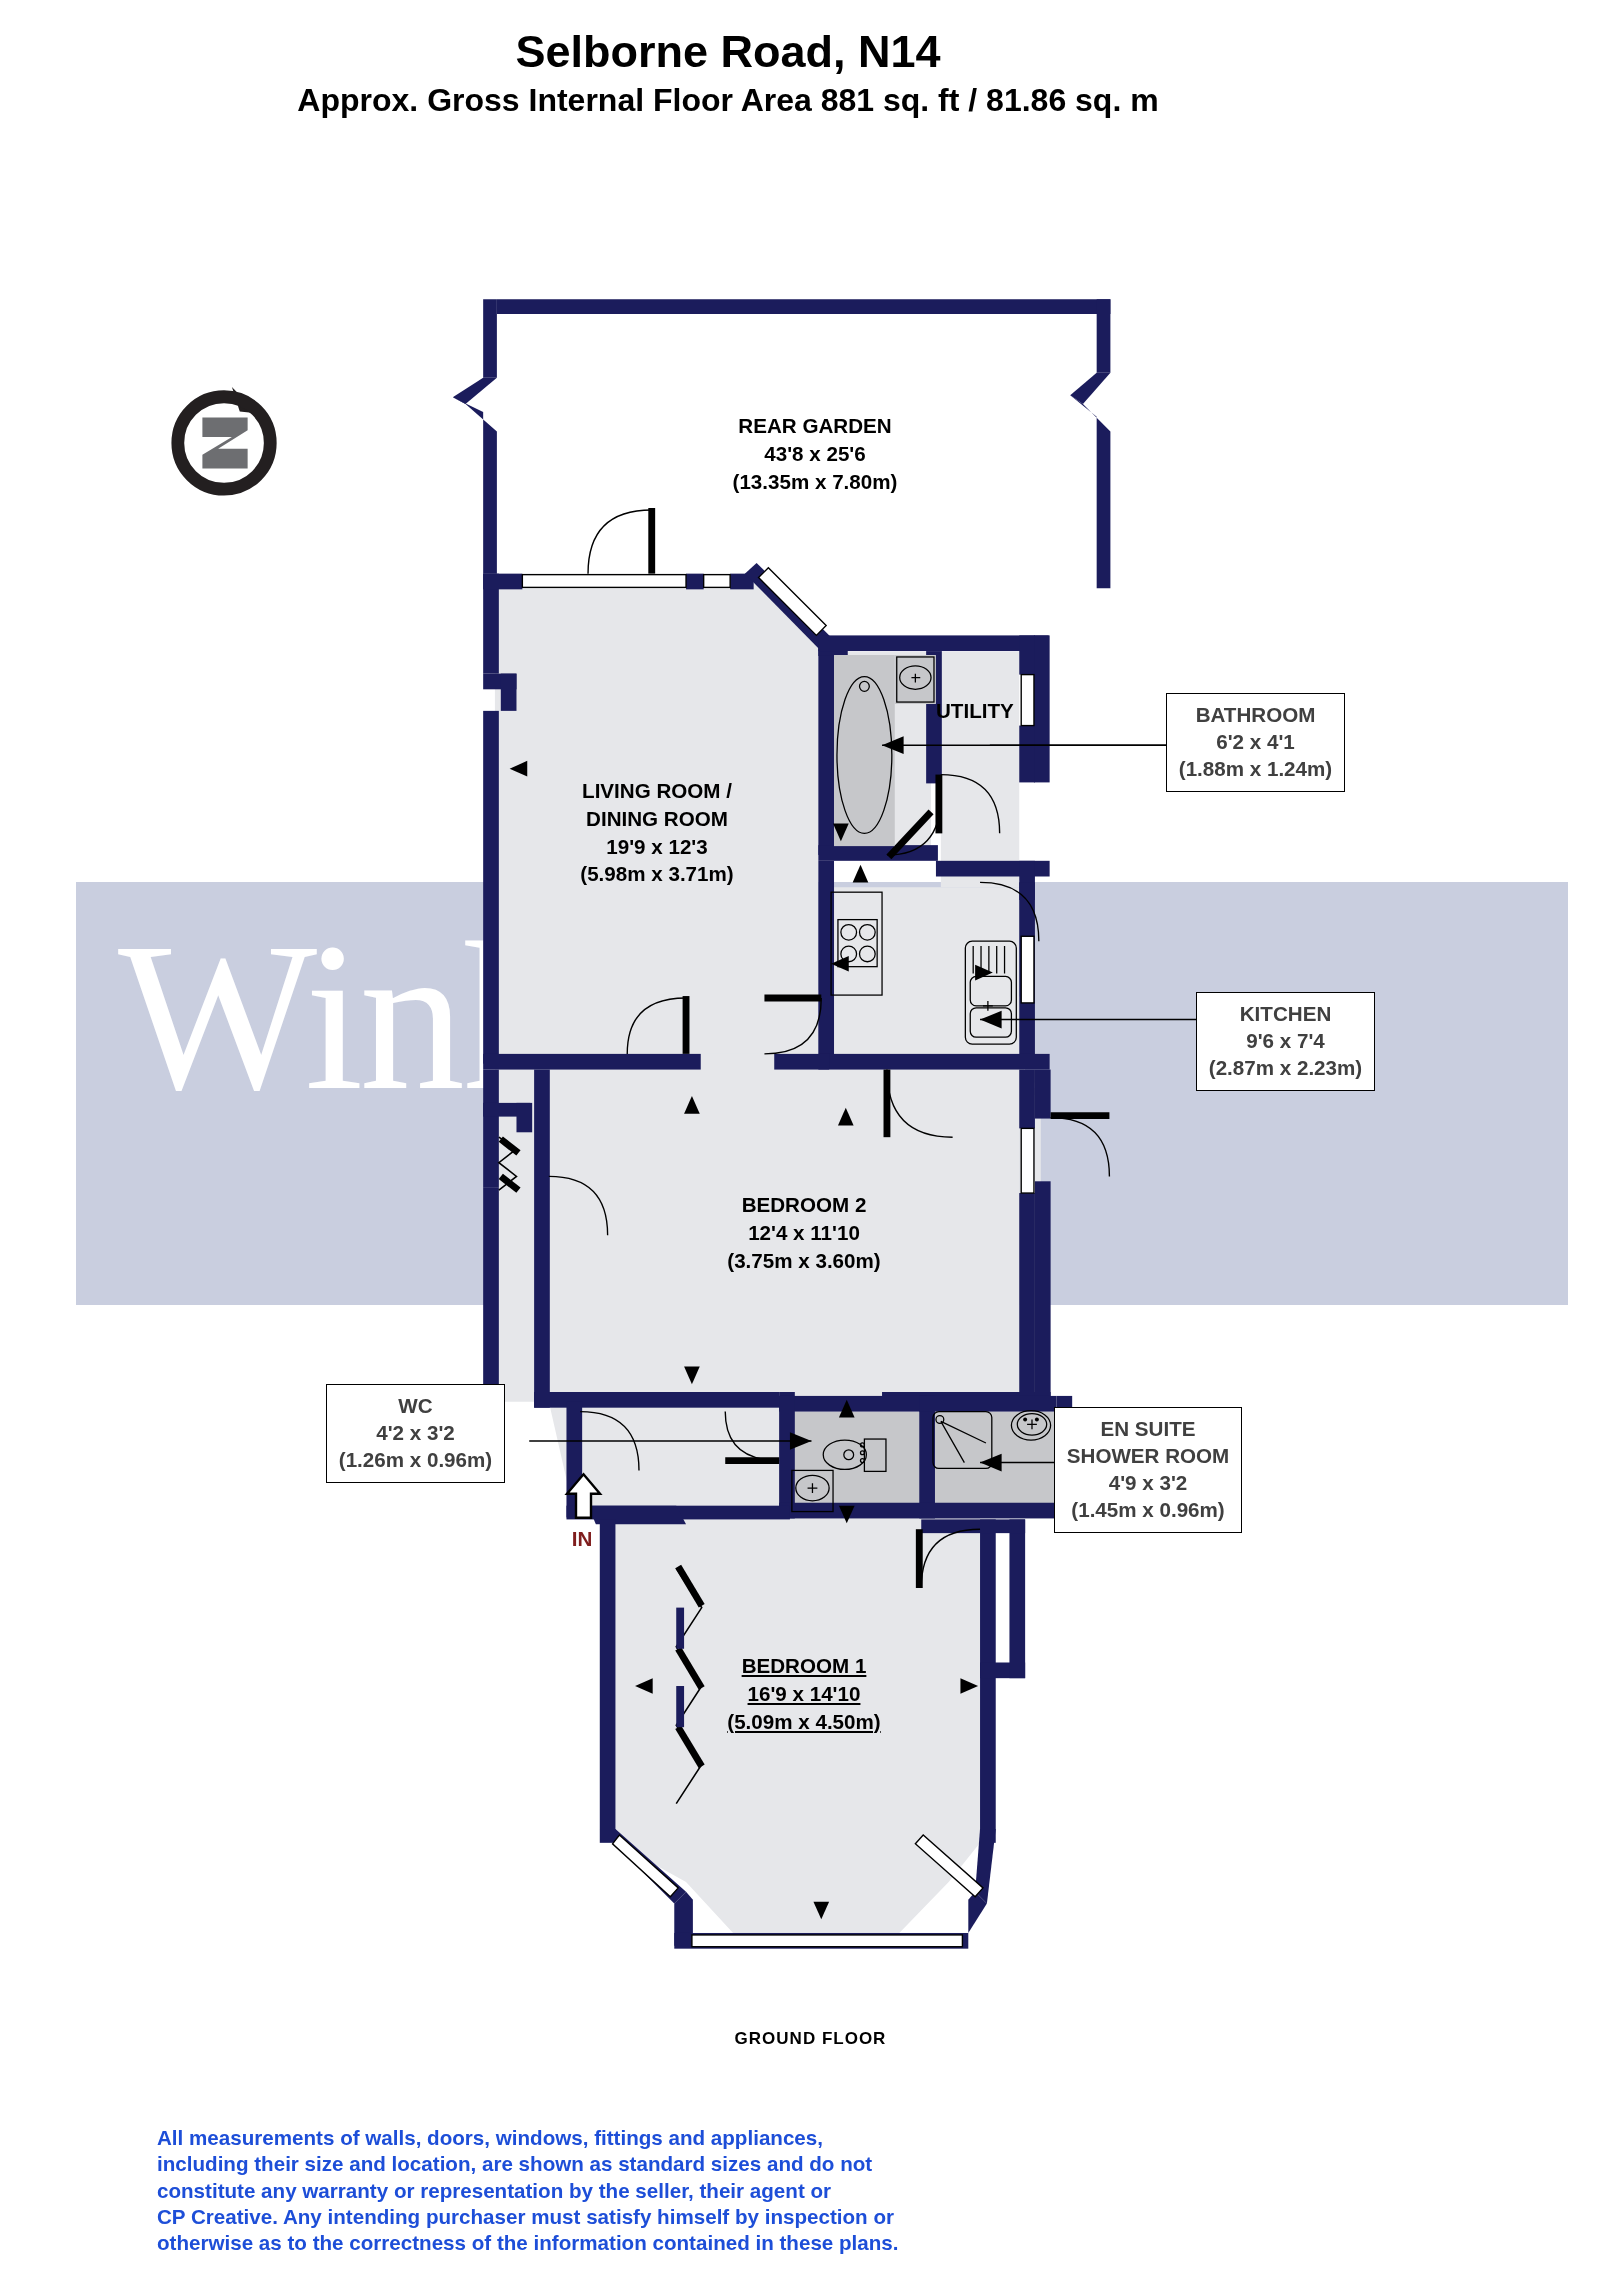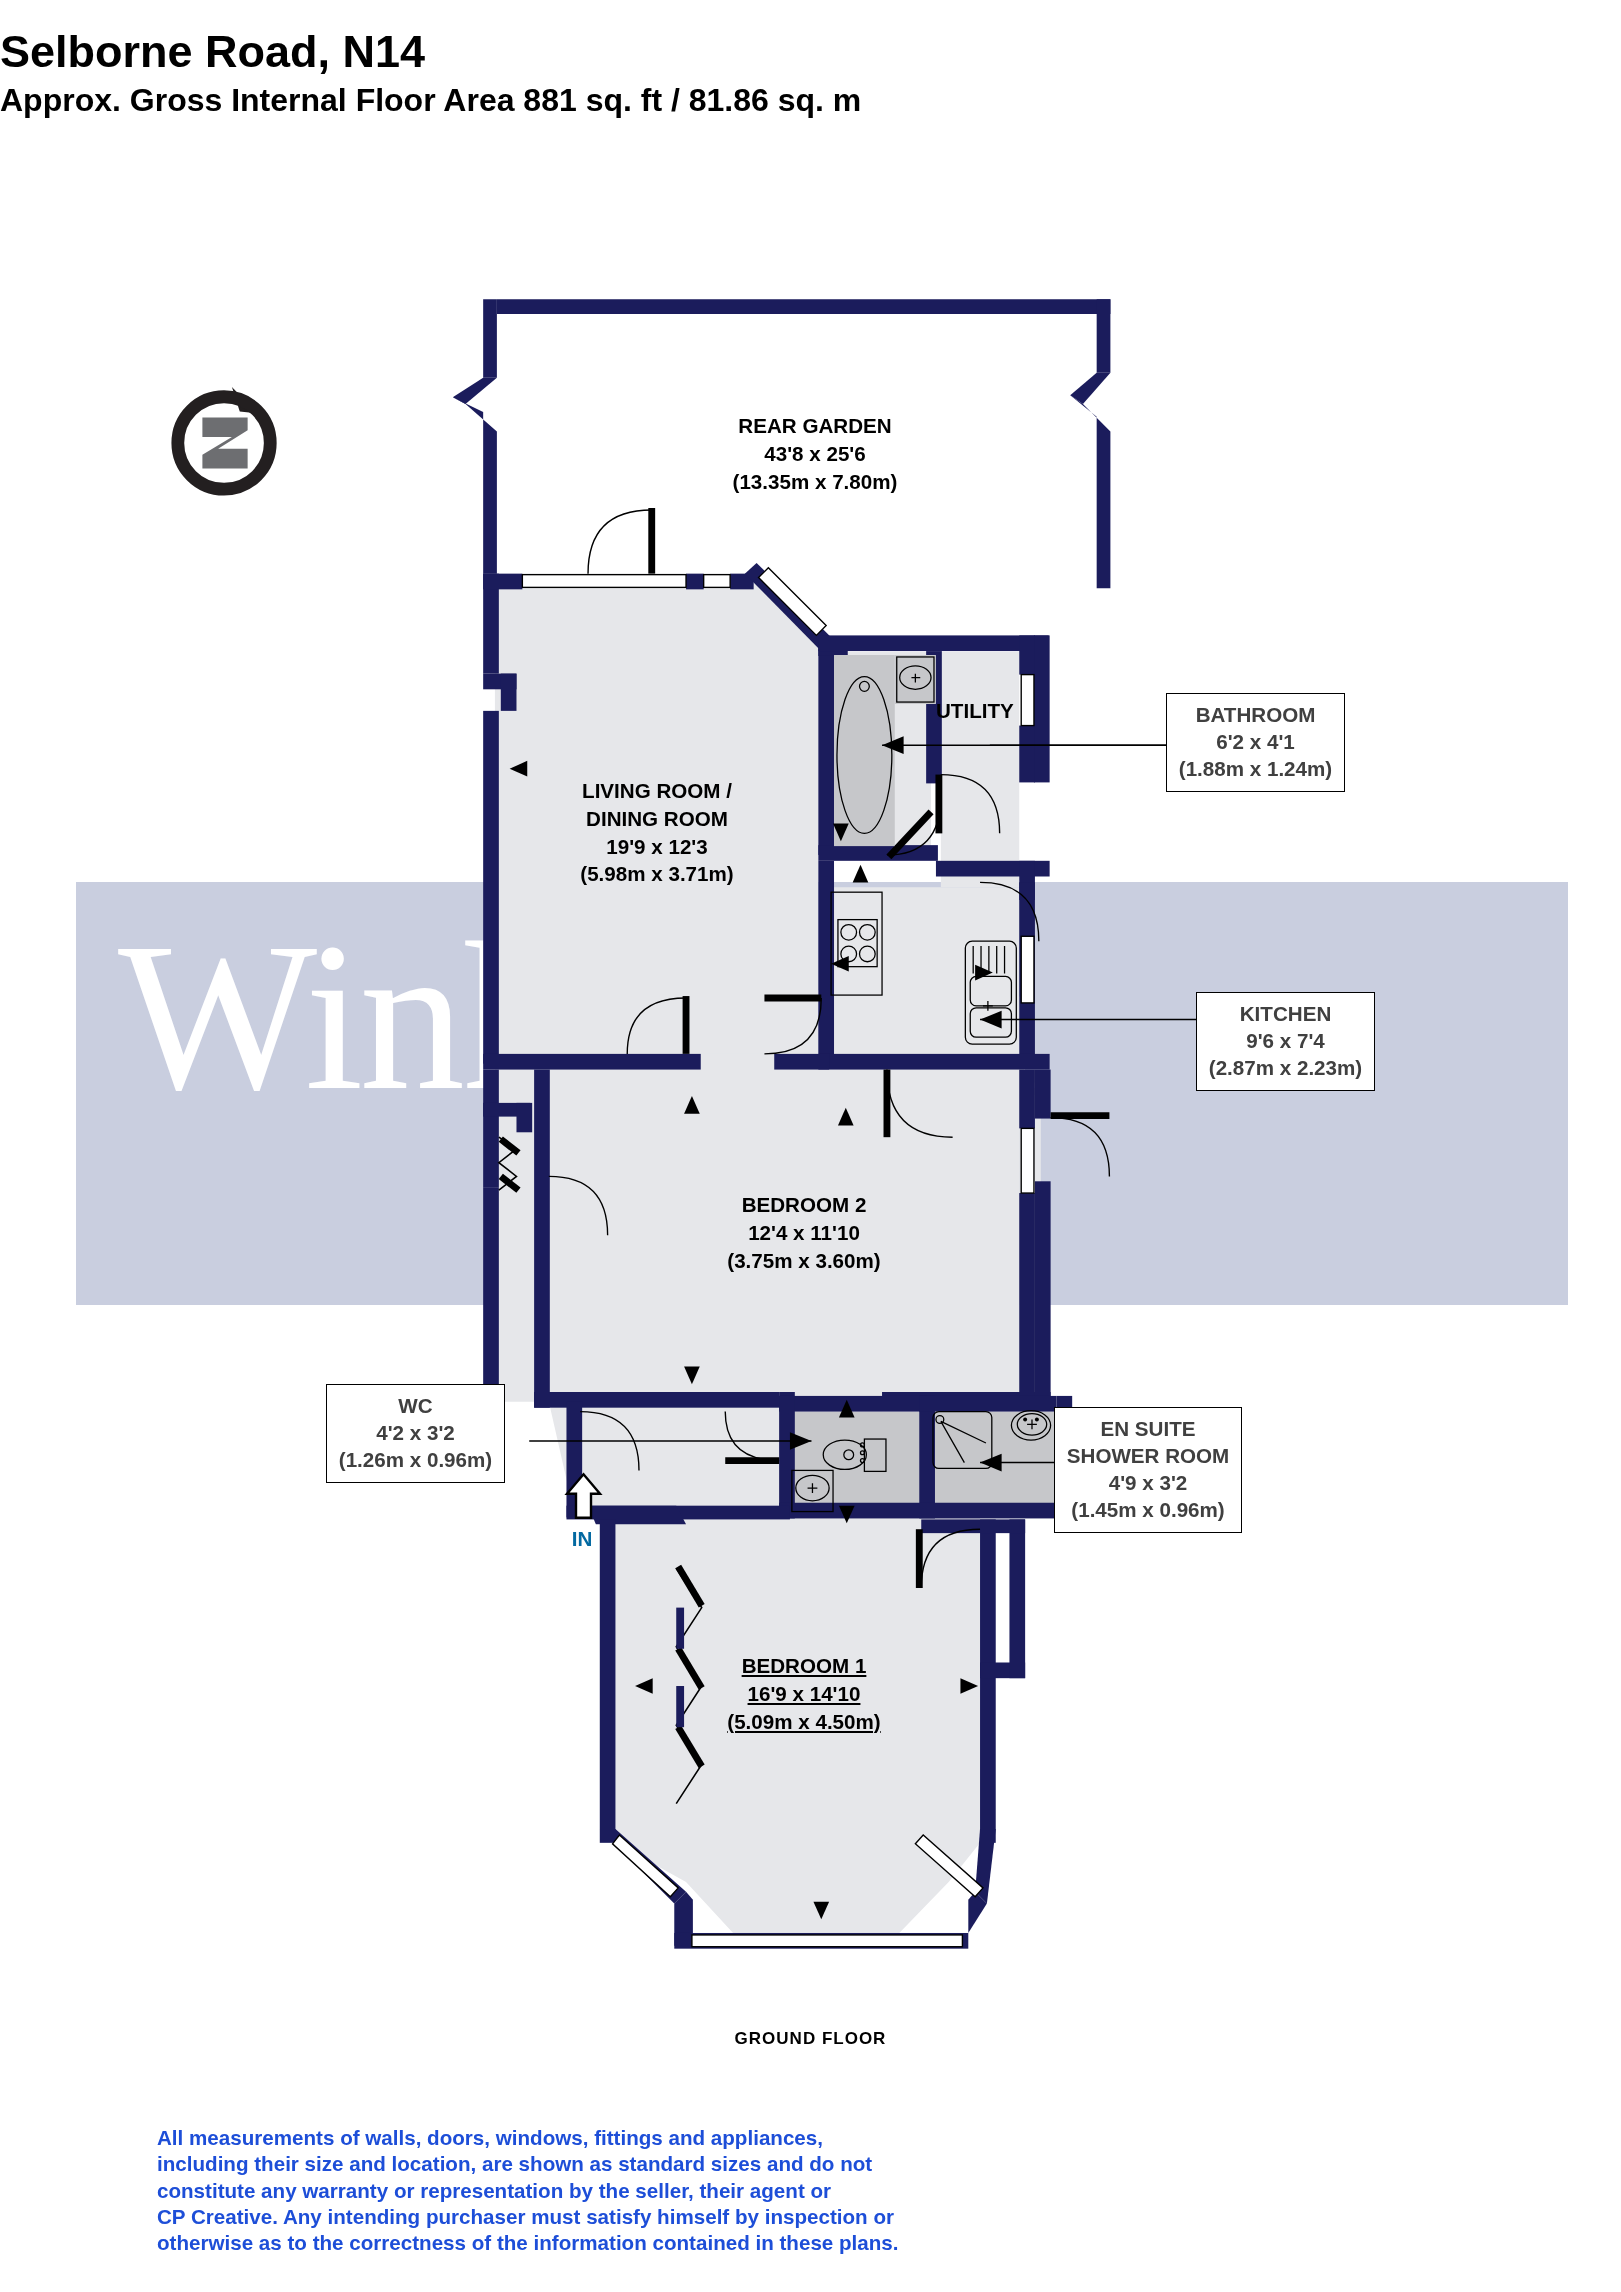--- a/index.html
+++ b/index.html
@@ -16,20 +16,21 @@
   }
   #plan-root {
     position: absolute;
     inset: 0;
   }
   .title-block {
     position: absolute;
     top: 27.4px;
     left: 0;
     width: 1456px;
+    text-align: center;
   }
   .title-main {
     font-family: "Liberation Sans", sans-serif;
     font-size: 45px;
     font-weight: bold;
     color: #000000;
     letter-spacing: 0px;
     line-height: 1.1;
   }
   .title-sub {
@@ -477,21 +478,21 @@
     <div>EN SUITE</div>
     <div>SHOWER ROOM</div>
     <div>4'9 x 3'2</div>
     <div>(1.45m x 0.96m)</div>
   </div>
 
   <div style="position:absolute; left:564px; top:1470px; width:59px; height:88px;">
     <svg viewBox="0 0 60 70" width="45" height="55">
       <polygon points="26,4 48,30 36,30 36,62 16,62 16,30 4,30" fill="#ffffff" stroke="#000000" stroke-width="3.2"></polygon>
     </svg>
-    <div style="font-family:'Liberation Sans',sans-serif;font-size:20.6px;font-weight:bold;color:#0369a1;margin-top:-2px;margin-left:7.8px;">IN</div>
+    <div style="font-family:'Liberation Sans',sans-serif;font-size:20.6px;font-weight:bold;color:#7f1d1d;margin-top:-2px;margin-left:7.8px;">IN</div>
   </div>
 
   <div class="floor-caption">GROUND FLOOR</div>
 
   <div class="disclaimer">
     <div>All measurements of walls, doors, windows, fittings and appliances,</div>
     <div>including their size and location, are shown as standard sizes and do not</div>
     <div>constitute any warranty or representation by the seller, their agent or</div>
     <div>CP Creative. Any intending purchaser must satisfy himself by inspection or</div>
     <div>otherwise as to the correctness of the information contained in these plans.</div>

